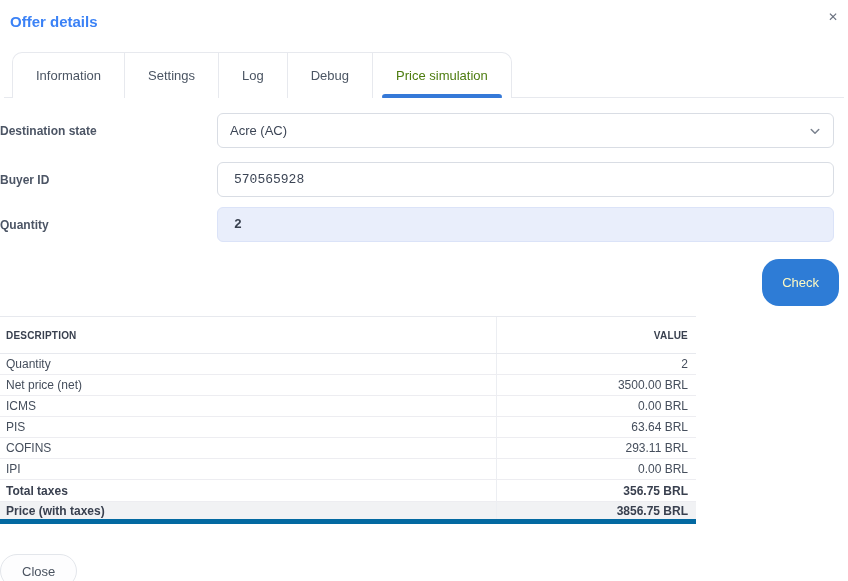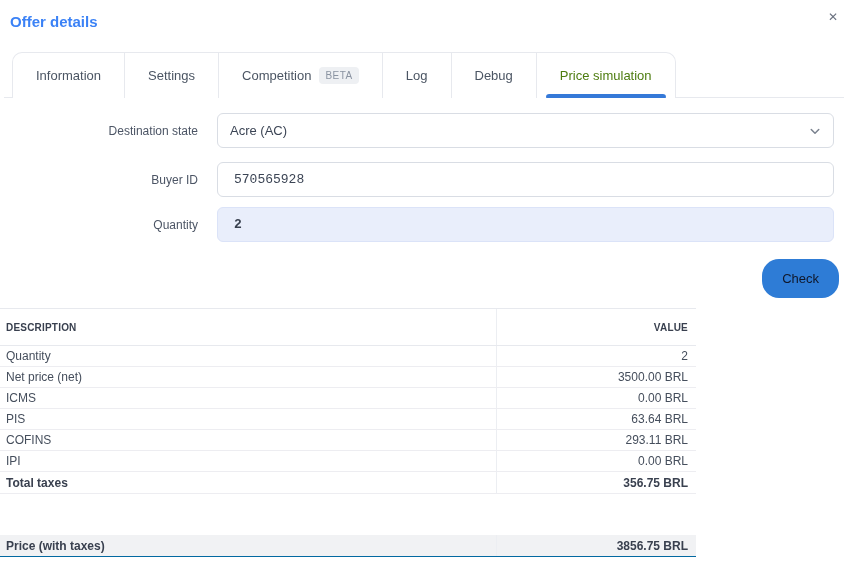--- a/index.html
+++ b/index.html
@@ -49,58 +49,58 @@
     background: #eef0f3; color: #8a93a1; font-size: 10px;
     padding: 3px 6px; border-radius: 4px; letter-spacing: 0.5px;
     font-weight: 400;
   }
 
   
   .sim-form { margin-top: 15px; }
   .form-row { display: flex; align-items: center; margin-bottom: 14px; }
   .form-row.tight { margin-bottom: 10px; }
   .form-label {
-    flex: 0 0 198px; text-align: right;
-    font-size: 12px; color: #4c5565;
+    flex: 0 0 198px; 
+    font-size: 12px; color: #4c5565; font-weight: bold;
   }
   .field-wrap { flex: 1; margin-left: 19px; margin-right: 14px; position: relative; }
   .field {
     width: 100%; height: 35px;
     border: 1px solid #d9dde4; border-radius: 6px;
     display: flex; align-items: center;
     padding: 0 12px; font-size: 13px; color: #3c4555; background: #fff;
   }
   .select-field { justify-content: space-between; cursor: pointer; }
   .chevron { width: 12px; height: 12px; color: #7a828f; flex: 0 0 auto; }
   input.field { font-family: Liberation Mono, monospace; outline: none; padding-left: 16px; }
   input.qty-field {
     background: #e9eefb; border-color: #dbe3f8; font-weight: 700; color: #39414f;
   }
 
   .check-row { display: flex; justify-content: flex-end; margin: 17px 9px 0 0; }
   .btn-check {
-    background: #2e7cd6; color: #0f172a; border: none;
-    height: 39px; padding: 0 20px; border-radius: 17px;
+    background: #2e7cd6; color: #fef9c3; border: none;
+    height: 47px; padding: 0 20px; border-radius: 17px;
     font-size: 13px; font-family: inherit; cursor: pointer;
   }
 
   
   .sim-table { margin-top: 10px; width: 696px; }
   .t-head {
     display: grid; grid-template-columns: 496px 1fr;
     height: 38px; border-top: 1px solid #e7e9ee; border-bottom: 1px solid #e7e9ee;
     font-size: 10px; font-weight: 700; color: #39404f; letter-spacing: 0.2px;
   }
   .t-row {
     display: grid; grid-template-columns: 496px 1fr;
     height: 21px; border-bottom: 1px solid #ededf1;
     font-size: 12px; color: #454e5c;
   }
   .t-row.bold { font-weight: 700; color: #39404f; height: 22px; }
-  .t-row.hl { background: #f1f2f4; border-bottom: 1px solid #0369a1; margin-top: 41px; }
+  .t-row.hl { background: #f1f2f4; border-bottom: 5px solid #0369a1; }
   .t-cell {
     display: flex; align-items: center; padding: 0 8px 0 6px; overflow: hidden;
   }
   .t-cell.val { justify-content: flex-end; border-left: 1px solid #eceef2; }
 
   
   .modal-footer { display: flex; margin: 30px 18px 0 0; }
   .btn-close {
     background: #fdfdfe; border: 1px solid #e3e6eb; color: #4a5360;
     height: 34px; padding: 0 21px; border-radius: 17px;
@@ -115,24 +115,20 @@
   <div class="close-x">✕</div>
 </div>
 
 <div class="tabbar">
   <div class="tabs">
     <div class="tab">
       <span>Information</span>
     </div>
     <div class="tab">
       <span>Settings</span>
-    </div>
-    <div class="tab">
-      <span>Competition</span>
-      <span class="beta-badge">BETA</span>
     </div>
     <div class="tab">
       <span>Log</span>
     </div>
     <div class="tab">
       <span>Debug</span>
     </div>
     <div class="tab active">
       <span>Price simulation</span>
     </div>

